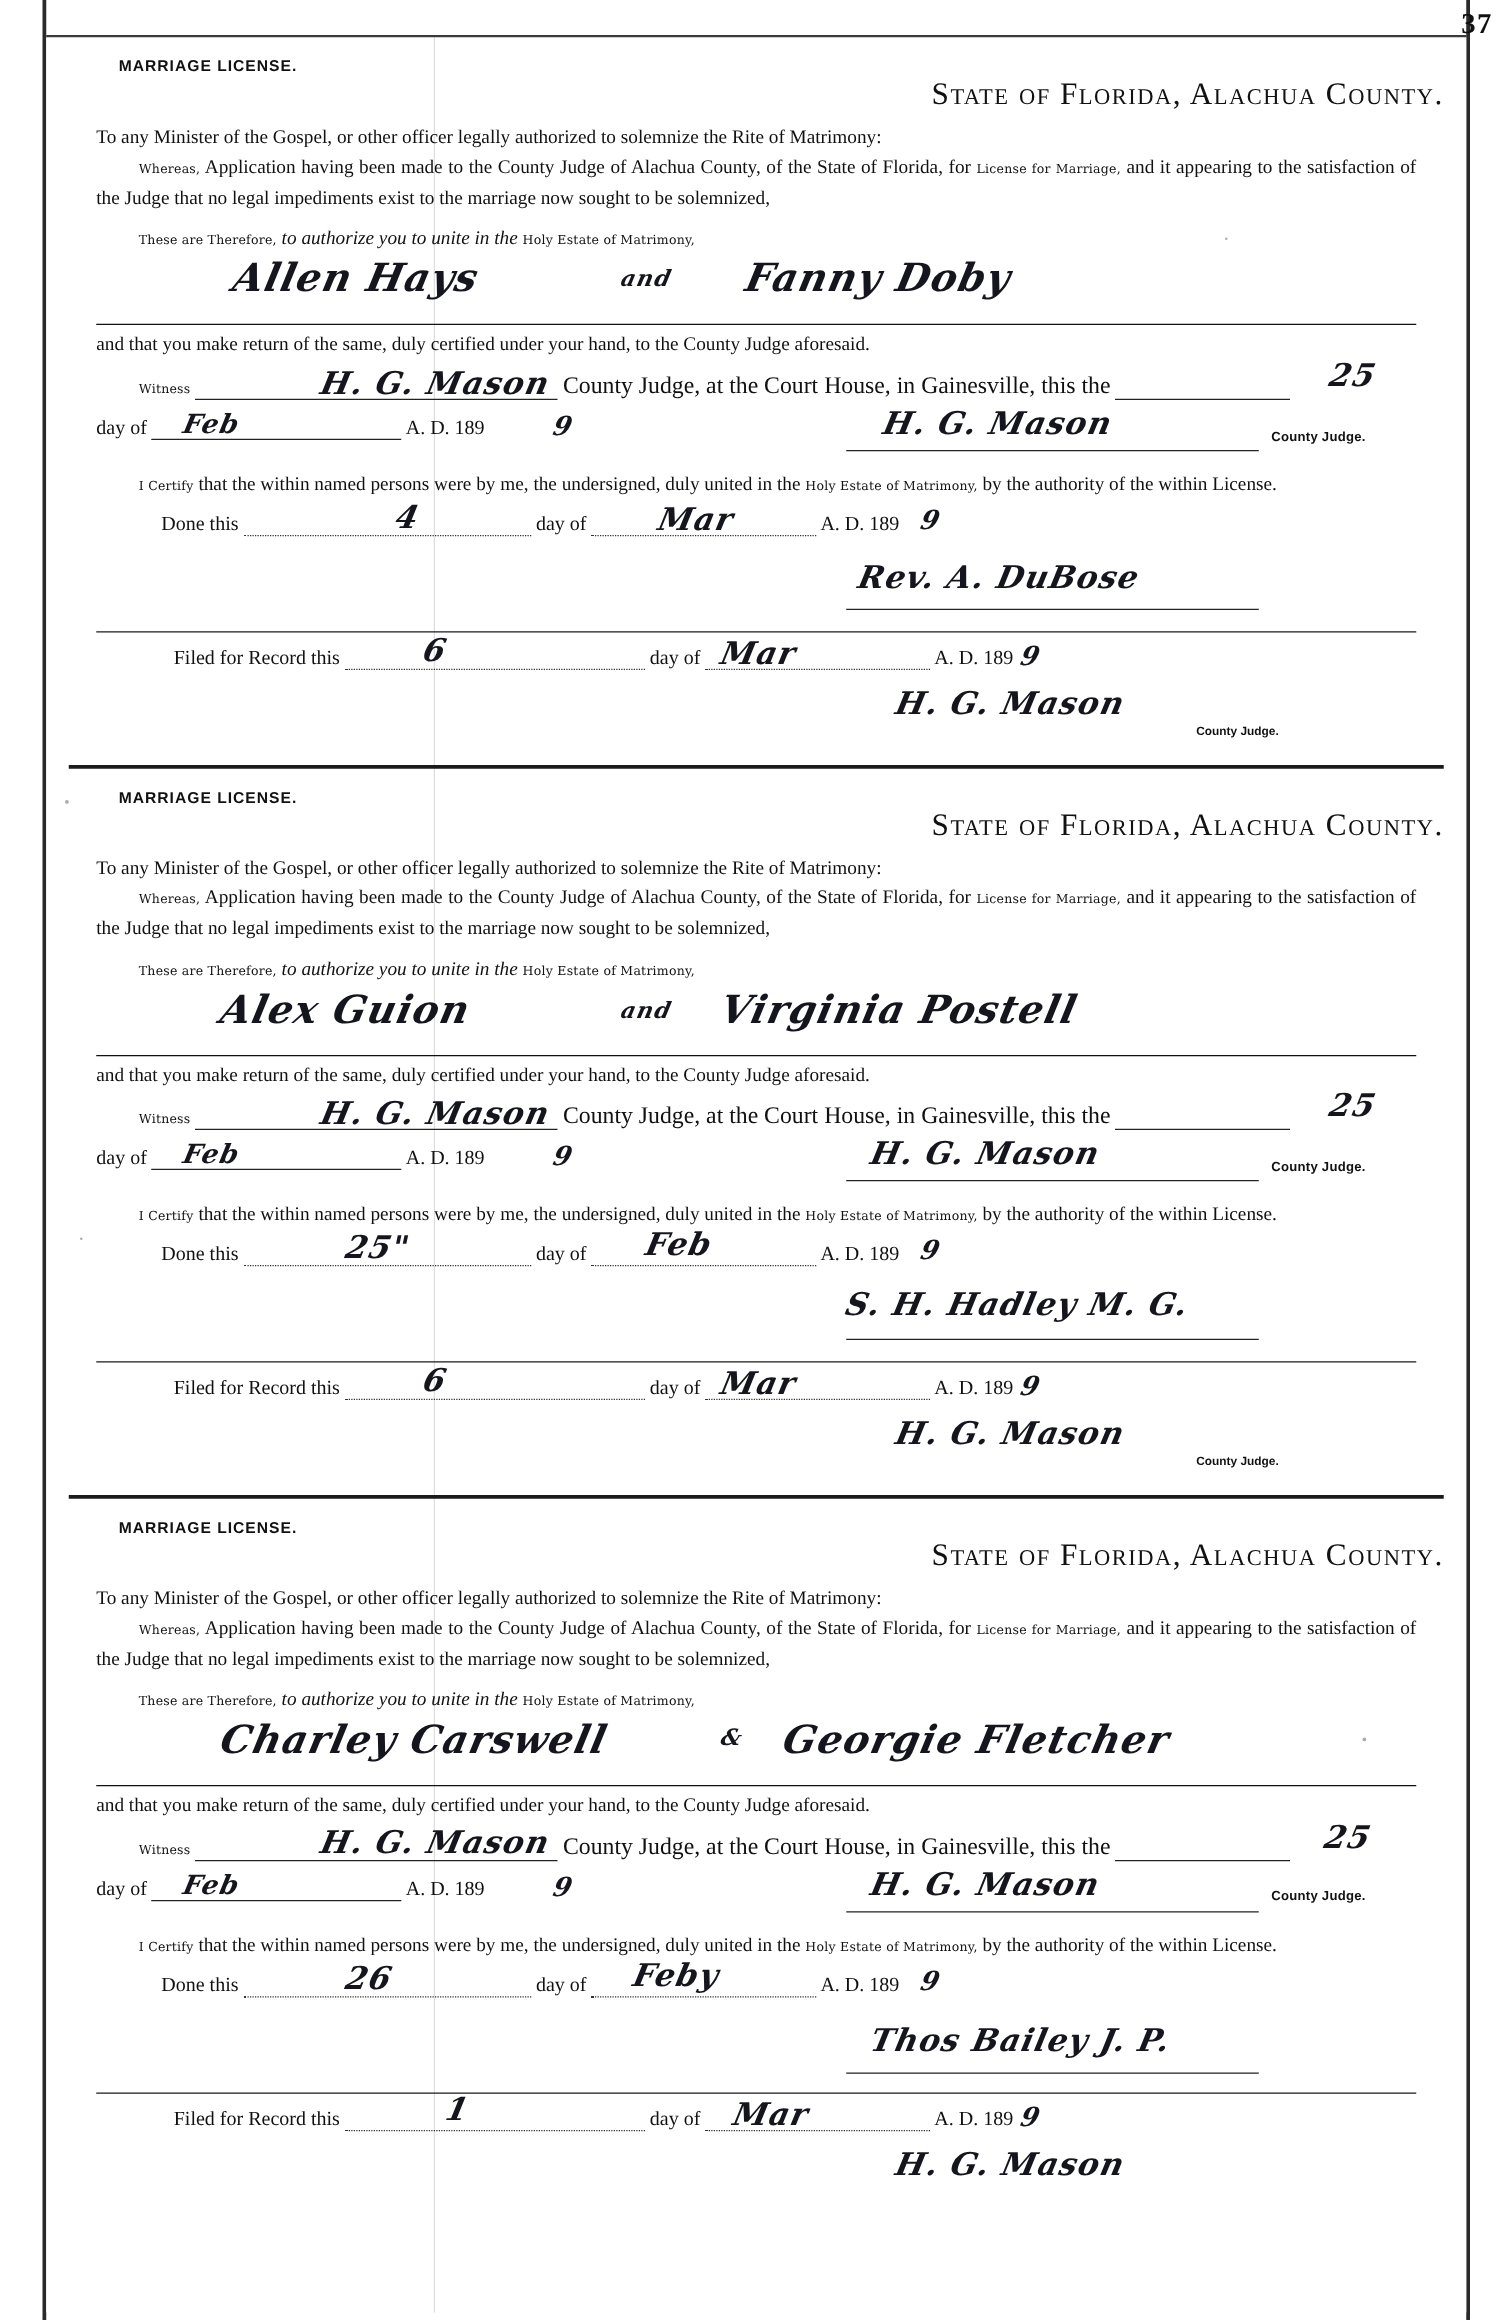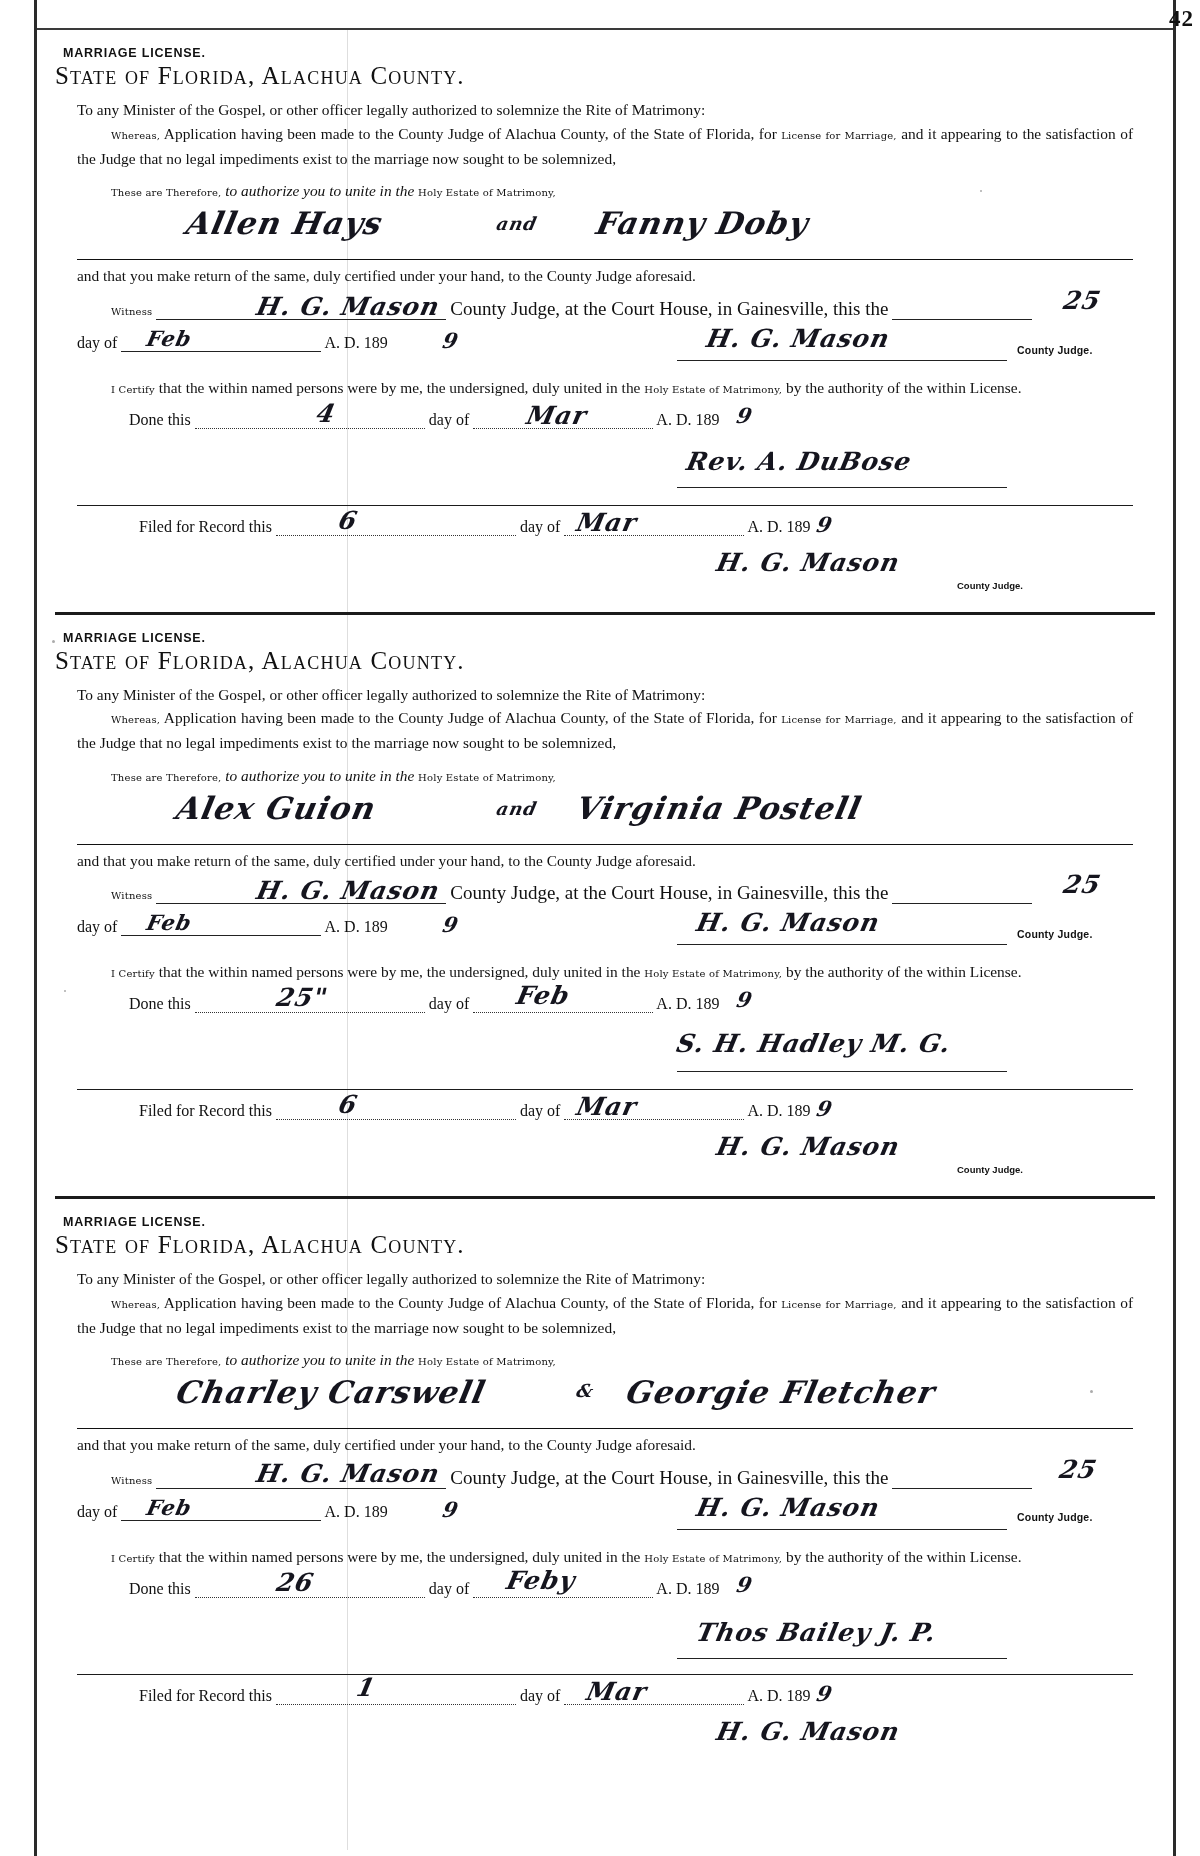--- a/index.html
+++ b/index.html
@@ -72,24 +72,24 @@
     padding: 16px 0 8px 0;
     border-bottom: 3px solid #1b1b1b;
   }
   .record:last-child { border-bottom: none; }
 
   .rec-label {
     font-family: "Liberation Sans", sans-serif;
     font-size: 12.5px;
     font-weight: bold;
     letter-spacing: 0.8px;
-    margin-left: 8px;
+    margin-left: 40px;
   }
   .rec-title {
-    text-align: left;
+    text-align: right;
     font-family: "Liberation Serif", serif;
     font-size: 25px;
     letter-spacing: 1.2px;
     margin: 2px 0 8px 0;
     font-variant: small-caps;
     font-weight: normal;
   }
 
   .body-line {
     font-size: 15.4px;
@@ -190,21 +190,21 @@
   }
 </style>
 </head>
 <body>
 
 <div class="page">
 
   <div class="scan-top-edge"></div>
   <div class="scan-left-edge"></div>
   <div class="scan-right-edge"></div>
-  <div class="page-number">42</div>
+  <div class="page-number">37</div>
 
   <div class="sheet">
     <div class="fold"></div>
 
     <div class="record">
       <div class="rec-label">MARRIAGE LICENSE.</div>
       <div class="rec-title">State of Florida, Alachua County.</div>
 
       <div class="body-line">To any Minister of the Gospel, or other officer legally authorized to solemnize the Rite of Matrimony:</div>
 

